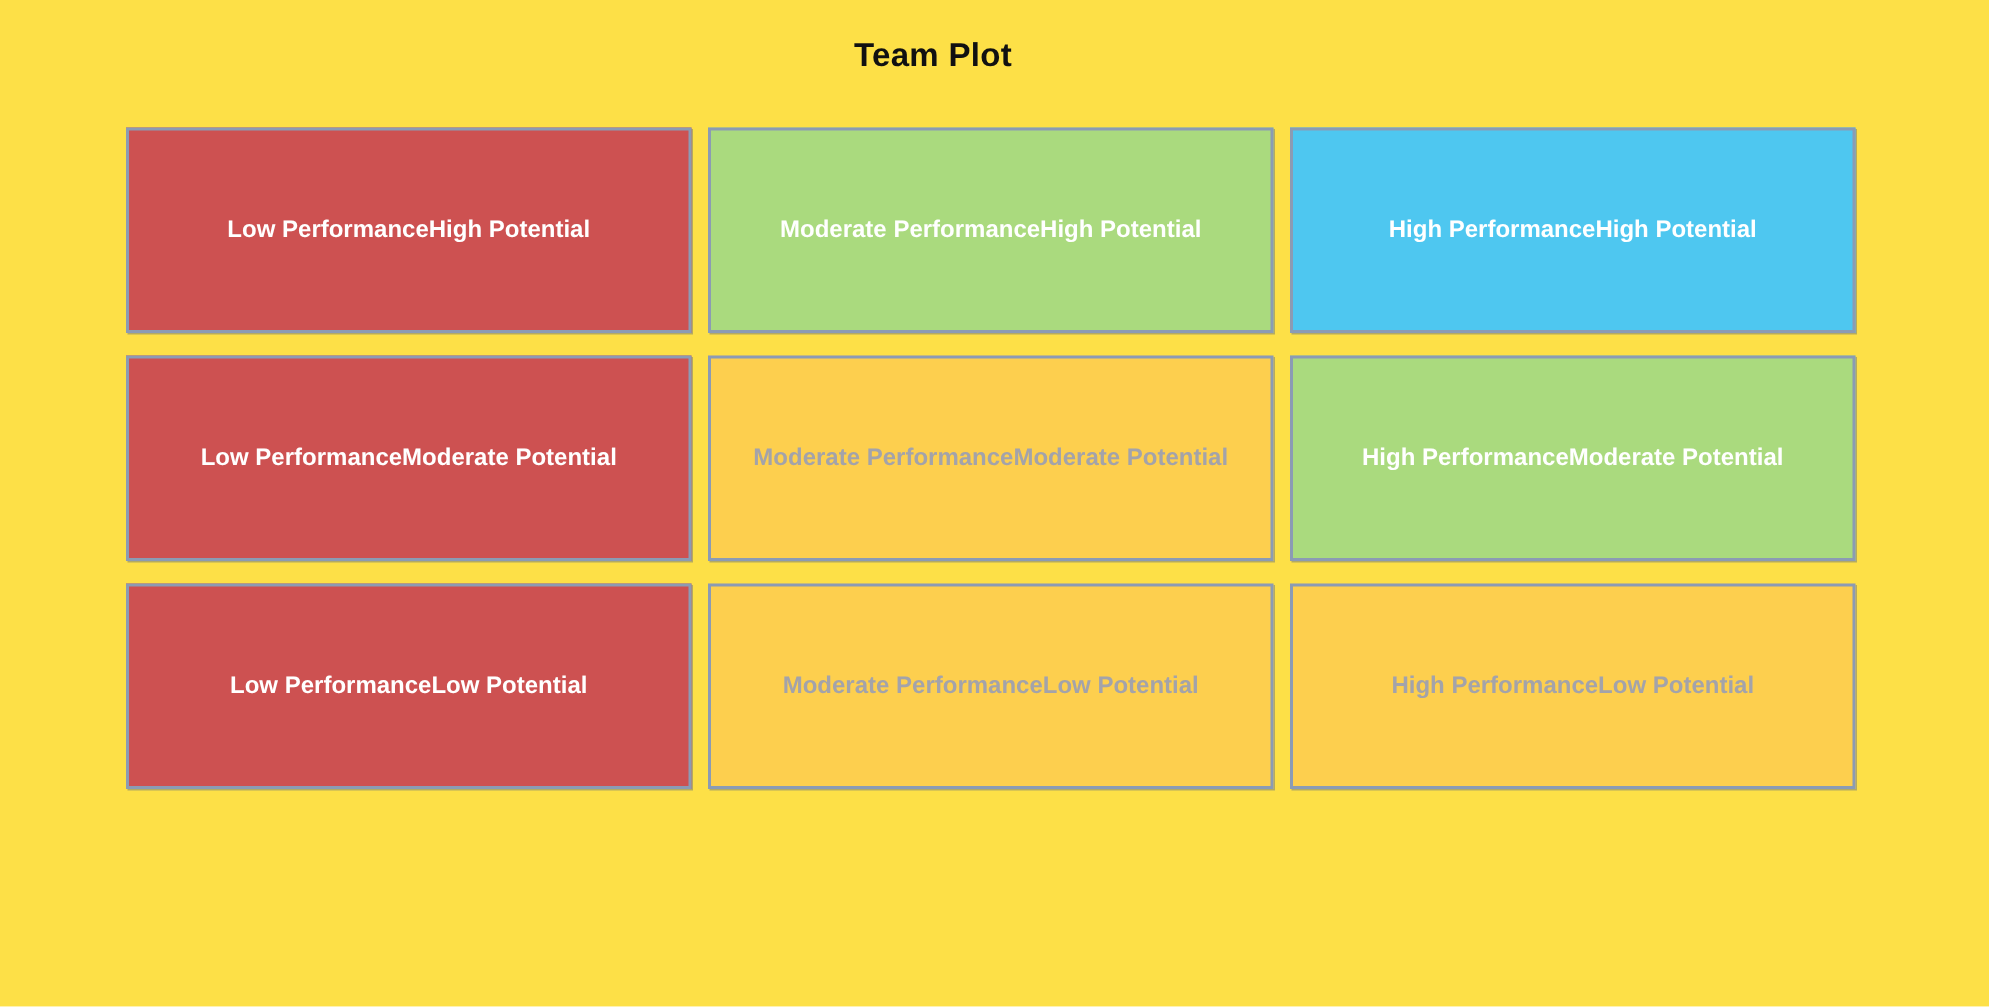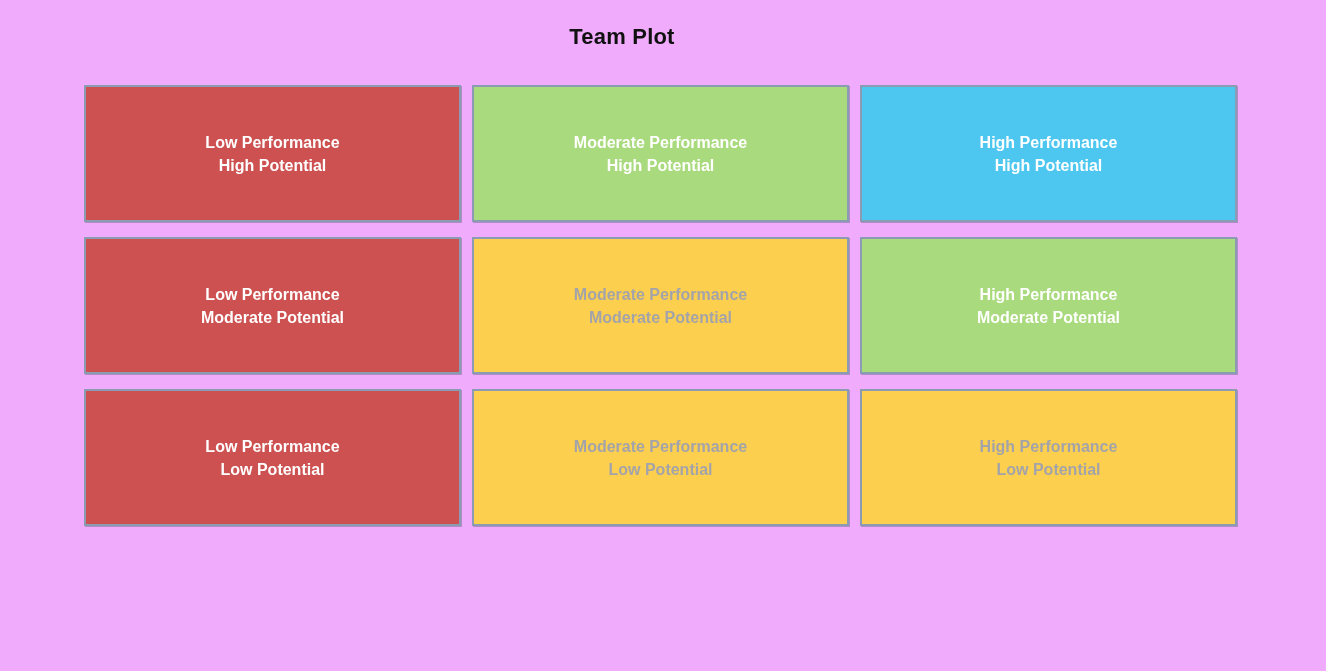--- a/index.html
+++ b/index.html
@@ -5,21 +5,21 @@
   html, body {
     margin: 0;
     padding: 0;
     background: #ffffff;
     font-family: "Liberation Sans", sans-serif;
   }
   .canvas {
     position: relative;
     width: 1326px;
     height: 671px;
-    background: #f0abfc;
+    background: #fde047;
     overflow: hidden;
   }
   .plot-title {
     position: absolute;
     top: 24px;
     left: 0;
     width: 1244px;
     text-align: center;
     font-size: 22px;
     font-weight: bold;
@@ -35,21 +35,21 @@
     grid-template-columns: repeat(3, 377px);
     grid-template-rows: repeat(3, 137px);
     column-gap: 11px;
     row-gap: 15px;
   }
   .cell {
     box-sizing: border-box;
     border: 2px solid #8B9BB4;
     box-shadow: 1px 1px 0 rgba(90,104,128,0.45);
     display: flex;
-    flex-direction: column;
+    flex-direction: row;
     align-items: center;
     justify-content: center;
     text-align: center;
     font-size: 16px;
     font-weight: bold;
     line-height: 23px;
   }
 </style>
 </head>
 <body>

